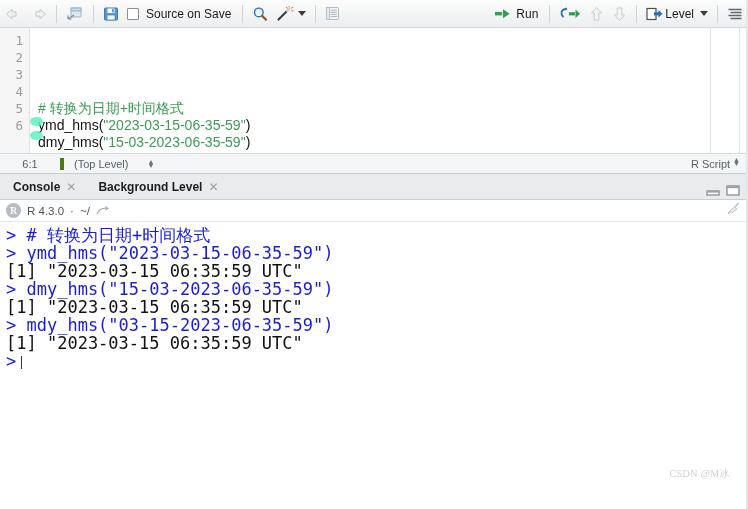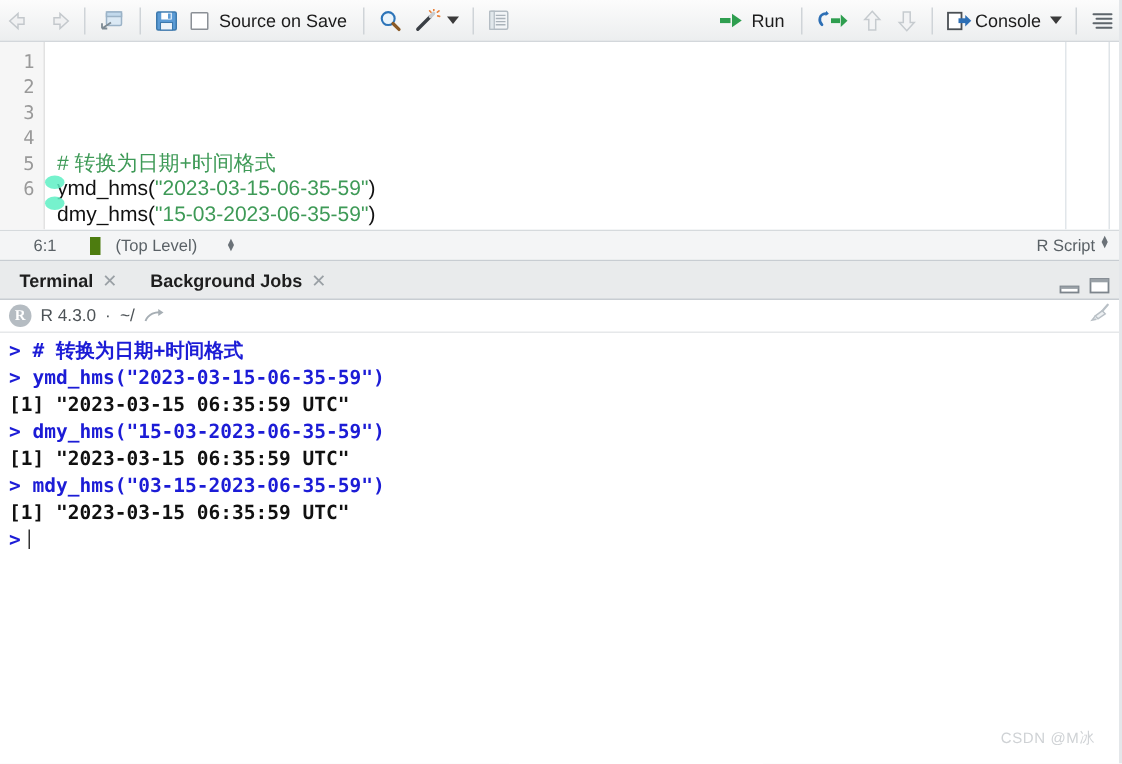--- a/index.html
+++ b/index.html
@@ -151,21 +151,21 @@
     height: 20px;
     min-height: 20px;
     background: #f4f5f6;
     border-top: 1px solid #d6dadd;
     display: flex;
     align-items: center;
     font-size: 11px;
     color: #5a6166;
     box-sizing: border-box;
   }
-  .st-pos { width: 60px; text-align: center; border-right: 7px solid #4d7c0f; }
+  .st-pos { width: 60px; text-align: center; border-right: 4px solid #4d7c0f; }
   .st-scope { padding-left: 10px; display: flex; align-items: center; gap: 19px; }
   .st-right { margin-left: auto; padding-right: 8px; display: flex; align-items: flex-start; gap: 3px; }
   .updown {
     display: inline-flex; flex-direction: column; line-height: 4px;
     font-size: 7px; color: #6b7278;
   }
 
   
   .console-pane {
     flex: 1;
@@ -226,47 +226,47 @@
     color: #fff; font-size: 10px; font-weight: bold;
     font-family: "Liberation Serif", serif;
   }
   .con-head-text { font-size: 11.5px; color: #4c5256; }
   .con-head-right { margin-left: auto; }
 
   .con-output {
     flex: 1;
     padding: 4px 0 0 6px;
     font-family: "DejaVu Sans Mono", monospace;
-    font-size: 13px;
+    font-size: 17px;
     line-height: 18px;
     white-space: pre;
     overflow: hidden;
     background: #fff;
-    font-weight: bold;
   }
   .c-in  { color: #1c1cd6; }
   .c-out { color: #111111; }
   .c-prompt { color: #1c1cd6; }
   .con-caret {
     display: inline-block;
     width: 1px;
     height: 13px;
     background: #333;
     vertical-align: -2px;
     margin-left: 5px;
   }
 
   .watermark {
     position: absolute;
     right: 18px;
-    bottom: 10px;
+    bottom: 28px;
     font-size: 10px;
     color: #cfd2d5;
     letter-spacing: .4px;
     user-select: none;
+    font-family: Liberation Serif, serif;
   }
   .right-edge {
     position: absolute;
     top: 0; bottom: 0; right: 0;
     width: 2px;
     background: #e4e7ea;
   }
 </style>
 </head>
 <body>
@@ -384,21 +384,21 @@
       </div>
 
       <div class="tb-sep"></div>
 
       <div class="tb-btn">
         <svg width="17" height="14" viewBox="0 0 17 14">
           <rect x="1" y="1.5" width="9" height="11" fill="#ffffff" stroke="#4a4f54" stroke-width="1.2"></rect>
           <rect x="8" y="5.2" width="5" height="3.2" fill="#2d6fb5"></rect>
           <path d="M12.5 3 L16.5 6.8 L12.5 10.6 Z" fill="#2d6fb5"></path>
         </svg>
-        <span class="tb-label">Console</span>
+        <span class="tb-label">Level</span>
         <span class="caret-dn"></span>
       </div>
 
       <div class="tb-sep"></div>
 
       <div class="tb-btn">
         <svg width="16" height="14" viewBox="0 0 16 14">
           <g stroke="#5e656b" stroke-width="1.3" stroke-linecap="round">
             <path d="M2 2.5 H14"></path>
               <path d="M4 5.5 H14"></path>
@@ -436,25 +436,25 @@
         <span>R Script</span>
         <span class="updown">▲<br>▼</span>
       </div>
     </div>
   </div>
 
   <div class="console-pane">
 
     <div class="con-tabs">
       <div class="con-tab">
-        <span>Terminal</span>
+        <span>Console</span>
         <span class="tab-x">✕</span>
       </div>
       <div class="con-tab">
-        <span>Background Jobs</span>
+        <span>Background Level</span>
         <span class="tab-x">✕</span>
       </div>
 
       <div class="con-tabs-right">
         <svg class="mini-icon" viewBox="0 0 14 11">
           <rect x="1" y="6" width="12" height="4" fill="#ffffff" stroke="#7d858c" stroke-width="1.2"></rect>
           <rect x="1" y="6" width="12" height="1.6" fill="#9aa1a7"></rect>
         </svg>
         <svg class="mini-icon" viewBox="0 0 14 11">
           <rect x="1" y="1" width="12" height="9" fill="#ffffff" stroke="#7d858c" stroke-width="1.2"></rect>

